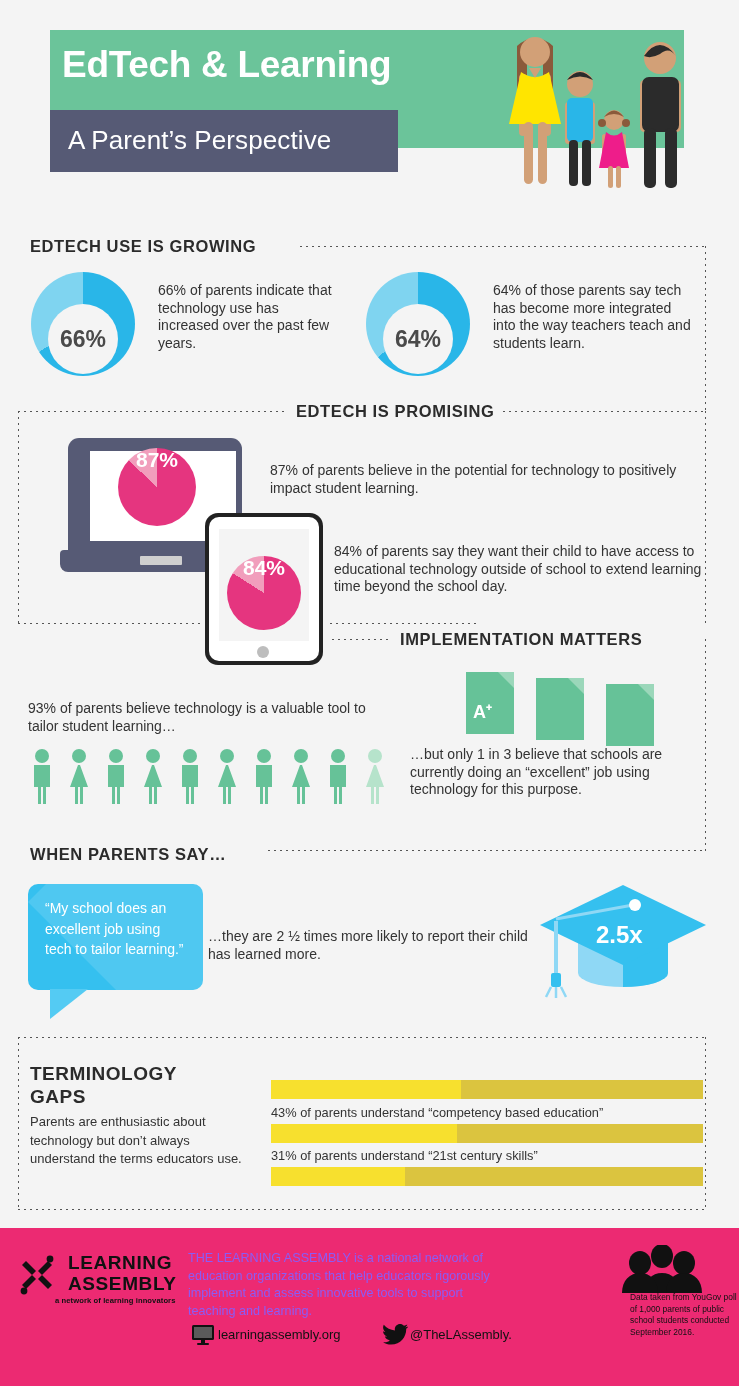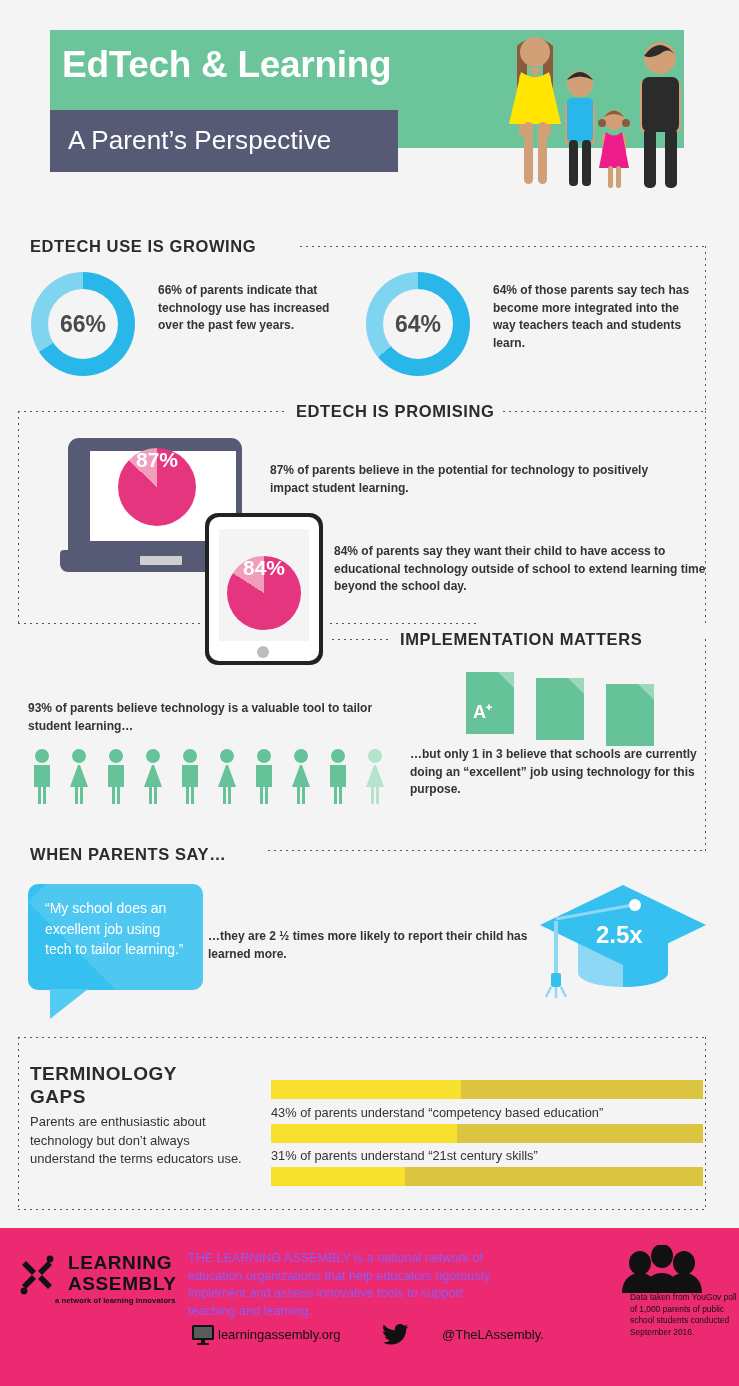--- a/index.html
+++ b/index.html
@@ -43,28 +43,28 @@
   }
 
   
   .dotframe { position: absolute; z-index: 1; }
   .dl { position: absolute; background-image: linear-gradient(to right,#555 0 2px, transparent 2px 6px); background-size: 6px 1.4px; background-repeat: repeat-x; height: 1.4px; }
   .dv { position: absolute; background-image: linear-gradient(to bottom,#555 0 2px, transparent 2px 6px); background-size: 1.4px 6px; background-repeat: repeat-y; width: 1.4px; }
 
   
   .donut { position: absolute; width: 104px; height: 104px; border-radius: 50%; }
   .donut .hole {
-    position: absolute; left: 17px; top: 17px; width: 70px; height: 70px;
+    position: absolute; left: 17px; top: 32px; width: 70px; height: 70px;
     border-radius: 50%; background: #f4f4f4;
     display: flex; align-items: center; justify-content: center;
     font-size: 23px; font-weight: bold; color: #4a4a4a;
   }
 
   .body-txt {
-    position: absolute; font-size: 12px; line-height: 17.5px; color: #333; font-weight: bold;
+    position: absolute; font-size: 14px; line-height: 17.5px; color: #333;
   }
 
   
   .laptop { position: absolute; left: 60px; top: 438px; width: 190px; height: 140px; }
   .lt-body { position: absolute; left: 8px; top: 0; width: 174px; height: 116px; background: #565a75; border-radius: 11px 11px 0 0; }
   .lt-screen { position: absolute; left: 22px; top: 13px; width: 146px; height: 90px; background: #fff; }
   .lt-base { position: absolute; left: 0; top: 112px; width: 190px; height: 22px; background: #565a75; border-radius: 4px 4px 8px 8px; }
   .lt-pad { position: absolute; left: 80px; top: 118px; width: 42px; height: 9px; background: #cfcfcf; border-radius: 1px; }
 
   
@@ -102,21 +102,21 @@
   .bar-track { position: absolute; height: 19px; background: #dbc43f; }
   .bar-fill { position: absolute; left: 0; top: 0; height: 19px; background: #f7e02e; }
 
   
   .footer { position: absolute; left: 0; top: 1228px; width: 739px; height: 158px; background: #ec2a72; }
   .logo-mark { position: absolute; left: 18px; top: 1253px; width: 44px; height: 44px; }
   .logo-text { position: absolute; left: 68px; top: 1252px; font-size: 19px; font-weight: bold; color: #111; line-height: 21px; letter-spacing: 0.6px; }
   .logo-tag { position: absolute; left: 55px; top: 1296px; font-size: 7.6px; font-weight: bold; color: #111; letter-spacing: 0.1px; }
   .foot-desc { position: absolute; left: 188px; top: 1250px; width: 318px; font-size: 12.6px; line-height: 17.5px; color: #8b5cf6; }
   .foot-site { position: absolute; left: 218px; top: 1327px; font-size: 13px; color: #111; }
-  .foot-tw { position: absolute; left: 410px; top: 1327px; font-size: 13px; color: #111; margin-left: 32px; }
+  .foot-tw { position: absolute; left: 410px; top: 1327px; font-size: 13px; color: #111; }
   .foot-note { position: absolute; left: 630px; top: 1292px; width: 110px; font-size: 8.4px; line-height: 11.5px; color: #111; }
 </style>
 </head>
 <body>
 
 <div class="page">
 
   <div class="hdr-band"></div>
   <div class="hdr-title">EdTech &amp; Learning</div>
   <div class="hdr-sub-box"></div>

